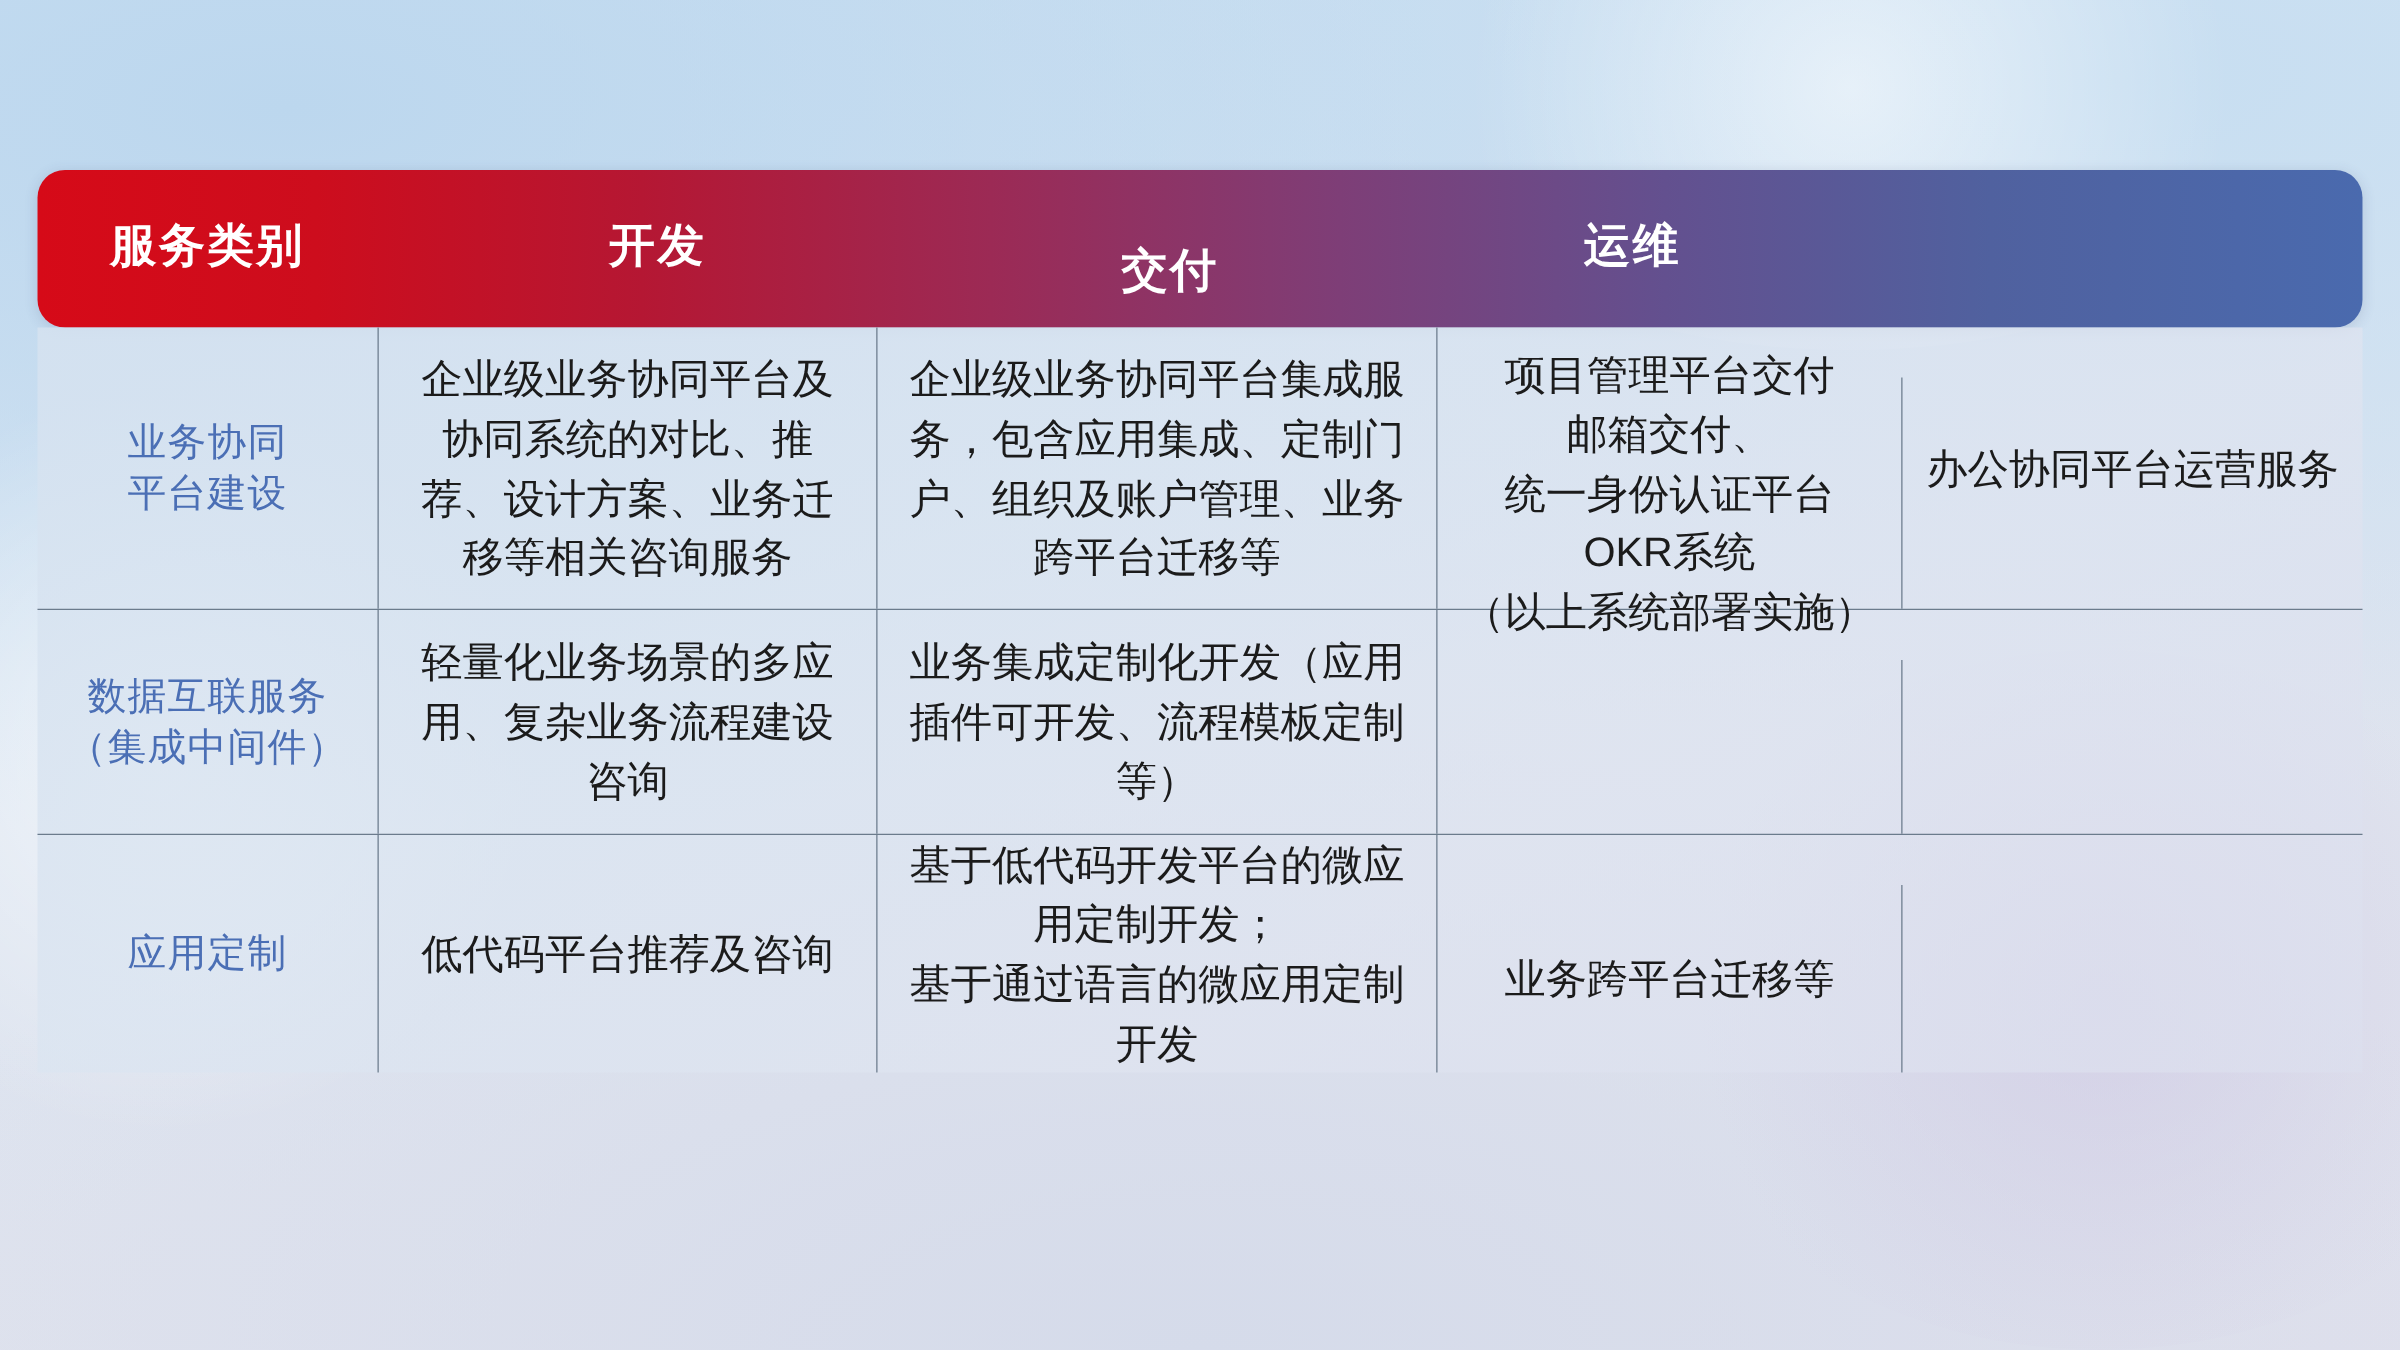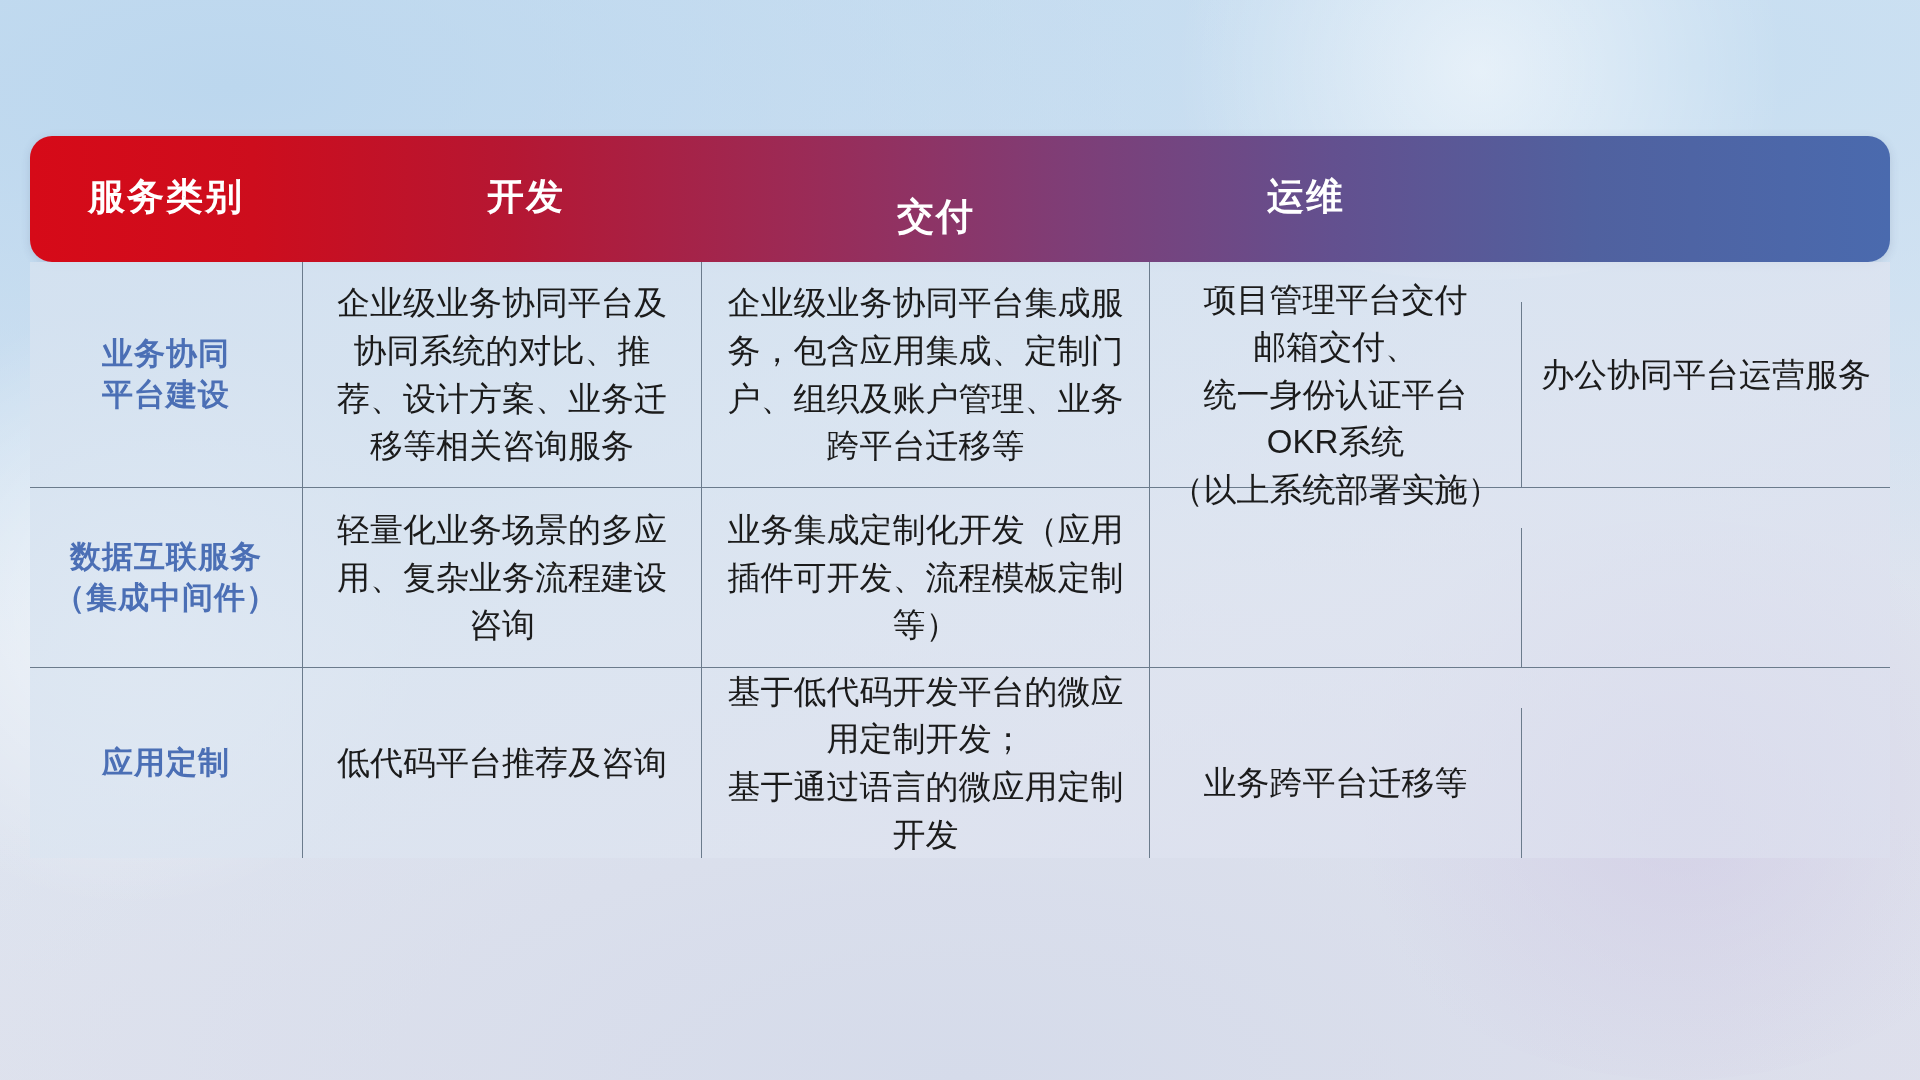--- a/index.html
+++ b/index.html
@@ -115,21 +115,21 @@
   .c3 { width: 372px; margin-top: 40px; }
   .c4 { width: 368px; }
 
   
   .row .cell.c0 { border-right: none; }
   .row .cell.c1 { border-left: 1.5px solid #6b7b8c; }
 
   .cat {
     color: #4b6fb5;
     font-size: 31px;
-    font-weight: 700;
+    font-weight: 400;
     line-height: 1.32;
     letter-spacing: 1px;
     text-align: center;
   }
   .txt {
     color: #1b1b1b;
     font-size: 33px;
     line-height: 1.44;
     font-weight: 400;
   }

